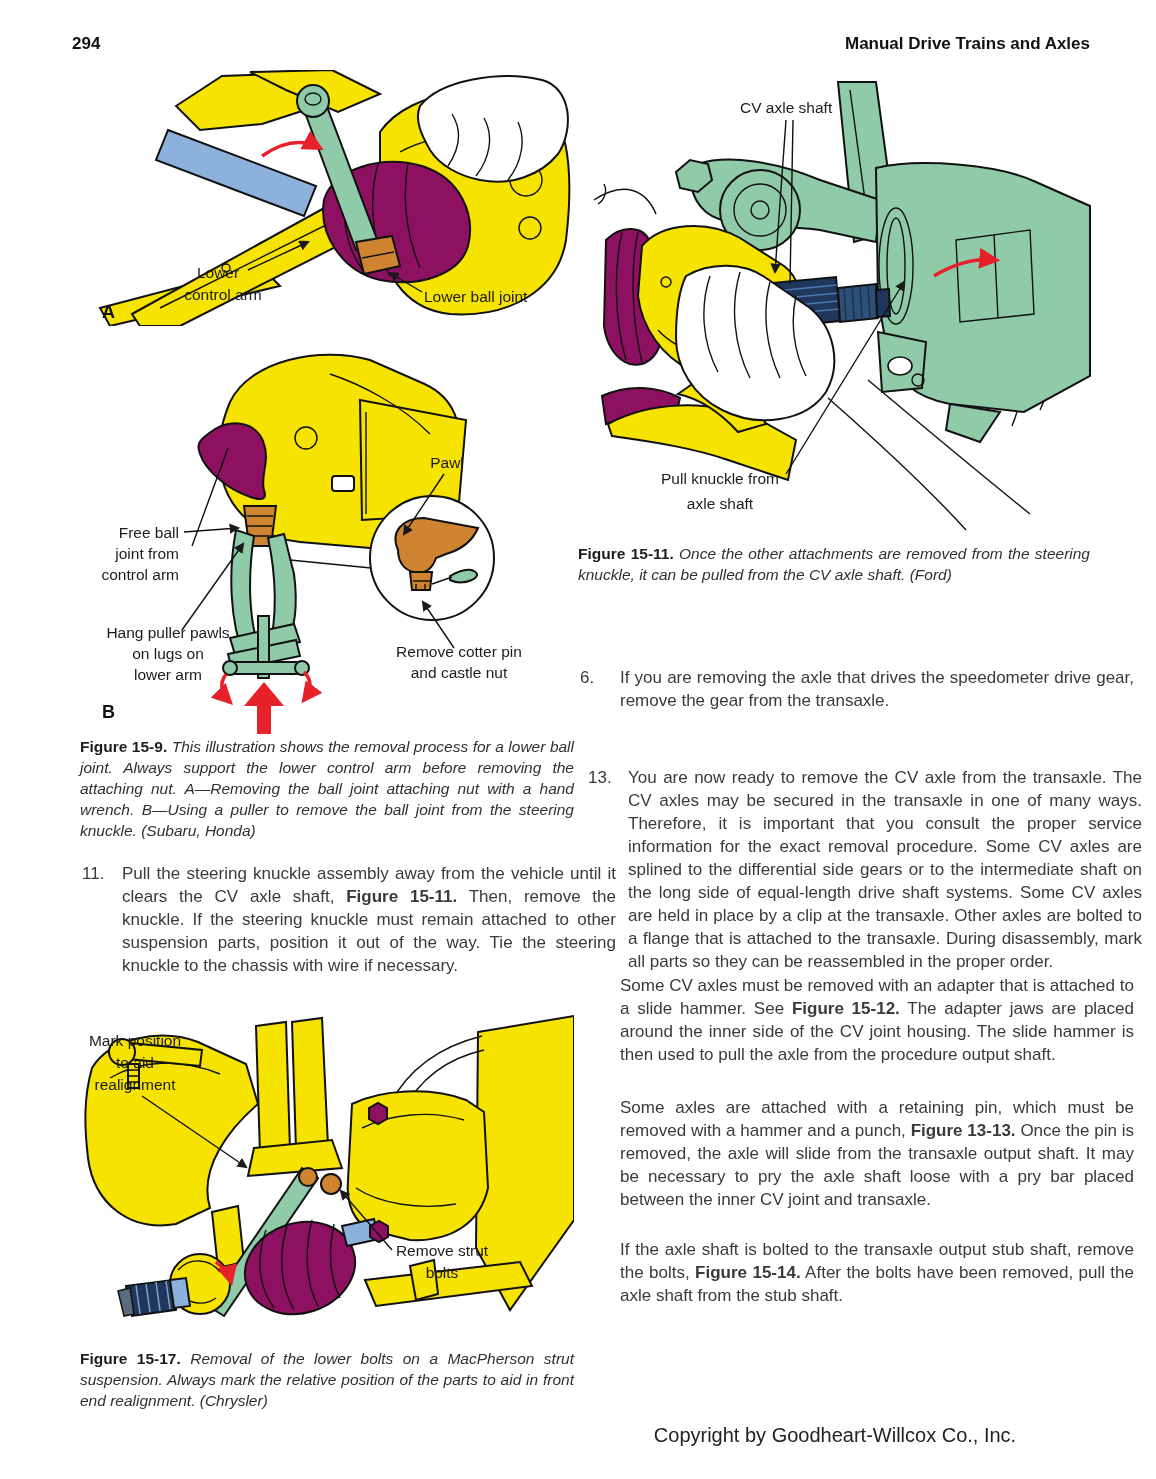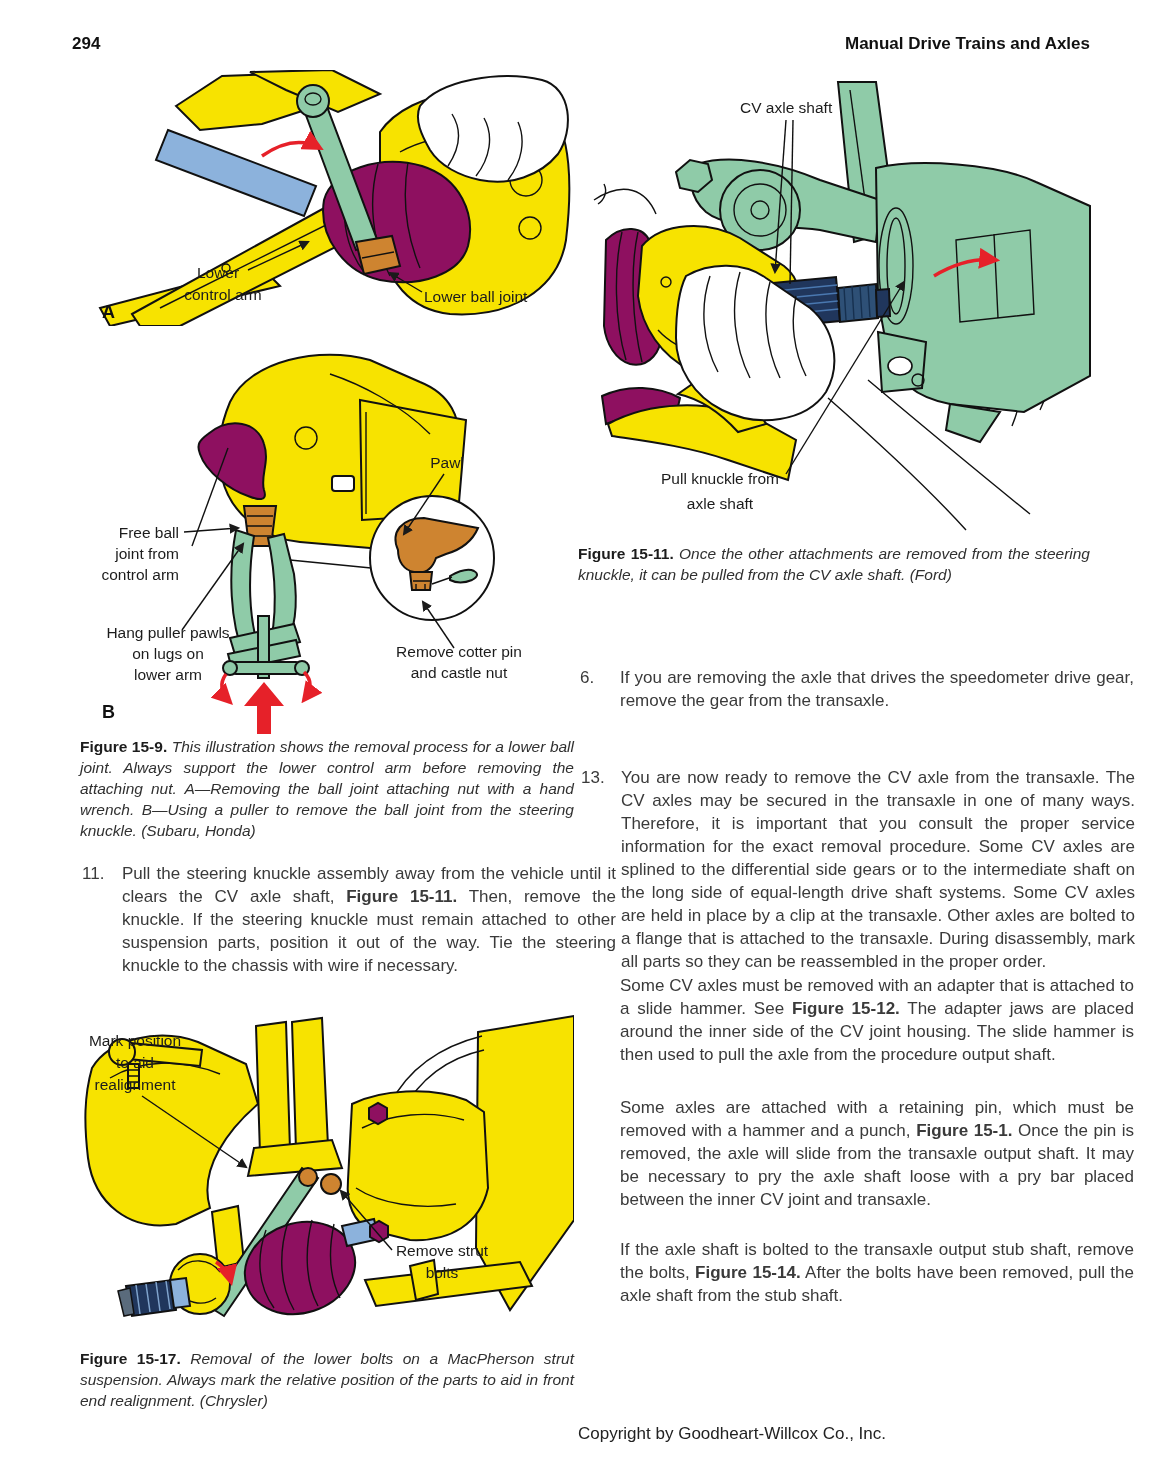--- a/index.html
+++ b/index.html
@@ -11,21 +11,21 @@
   #page-title{position:absolute;right:66px;top:0}
   #left-col{position:absolute;left:80px;top:0;width:494px;height:1479px}
   #right-col{position:absolute;left:578px;top:0;width:514px;height:1414px}
   .body-text{font-size:17px;line-height:23px;text-align:justify;color:#3a3a3a}
   .item{position:relative;padding-left:42px}
   .item .num{position:absolute;left:2px;top:0}
   .para{padding-left:42px}
   .caption{font-size:15.5px;line-height:21px;text-align:justify;color:#303030}
   .caption b{font-weight:bold;color:#1c1c1c}
   .caption i{font-style:italic}
-  #copyright{font-size:17px;color:#222;text-align:left;width:100%}
+  #copyright{font-size:20px;color:#222;text-align:center;width:100%}
   svg{display:block}
   svg .lbl{font-size:15.5px;fill:#1c1c1c}
   svg .marker{font-size:18px;font-weight:bold;fill:#111}
   .yl{fill:#F7E300;stroke:#111;stroke-width:2}
   .gr{fill:#8FCBA8;stroke:#111;stroke-width:2}
   .mg{fill:#8E1060;stroke:#111;stroke-width:2}
   .bl{fill:#8CB2DC;stroke:#111;stroke-width:2}
   .nv{fill:#20365C;stroke:#111;stroke-width:2}
   .or{fill:#CE8430;stroke:#111;stroke-width:2}
   .wh{fill:#fff;stroke:#111;stroke-width:2}
@@ -238,31 +238,31 @@
   <div class="abs caption" style="top:543px;left:0;width:512px">
     <b>Figure 15-11.</b>
     <i>Once the other attachments are removed from the steering knuckle, it can be pulled from the CV axle shaft. (Ford)</i>
   </div>
 
   <div class="abs body-text item" style="top:666px;left:0;width:514px">
     <span class="num">6.</span>
     <span>If you are removing the axle that drives the speedometer drive gear, remove the gear from the transaxle.</span>
   </div>
 
-  <div class="abs body-text item" style="top:720px;left:1px;width:514px">
+  <div class="abs body-text item" style="top:720px;left:8px;width:514px">
     <span class="num">13.</span>
     <span>You are now ready to remove the CV axle from the transaxle. The CV axles may be secured in the transaxle in one of many ways. Therefore, it is important that you consult the proper service information for the exact removal procedure. Some CV axles are splined to the differential side gears or to the intermediate shaft on the long side of equal-length drive shaft systems. Some CV axles are held in place by a clip at the transaxle. Other axles are bolted to a flange that is attached to the transaxle. During disassembly, mark all parts so they can be reassembled in the proper order.</span>
   </div>
 
   <div class="abs body-text para" style="top:974px;left:0;width:514px">
     <span>Some CV axles must be removed with an adapter that is attached to a slide hammer. See </span><b>Figure 15-12.</b><span> The adapter jaws are placed around the inner side of the CV joint housing. The slide hammer is then used to pull the axle from the procedure output shaft.</span>
   </div>
 
   <div class="abs body-text para" style="top:1096px;left:0;width:514px">
-    <span>Some axles are attached with a retaining pin, which must be removed with a hammer and a punch, </span><b>Figure 15-1.</b><span> Once the pin is removed, the axle will slide from the transaxle output shaft. It may be necessary to pry the axle shaft loose with a pry bar placed between the inner CV joint and transaxle.</span>
+    <span>Some axles are attached with a retaining pin, which must be removed with a hammer and a punch, </span><b>Figure 13-13.</b><span> Once the pin is removed, the axle will slide from the transaxle output shaft. It may be necessary to pry the axle shaft loose with a pry bar placed between the inner CV joint and transaxle.</span>
   </div>
 
   <div class="abs body-text para" style="top:1238px;left:0;width:514px">
     <span>If the axle shaft is bolted to the transaxle output stub shaft, remove the bolts, </span><b>Figure 15-14.</b><span> After the bolts have been removed, pull the axle shaft from the stub shaft.</span>
   </div>
 
 
   <div class="abs" id="copyright" style="top:1424px;left:0">Copyright by Goodheart-Willcox Co., Inc.</div>
 </div>
 

